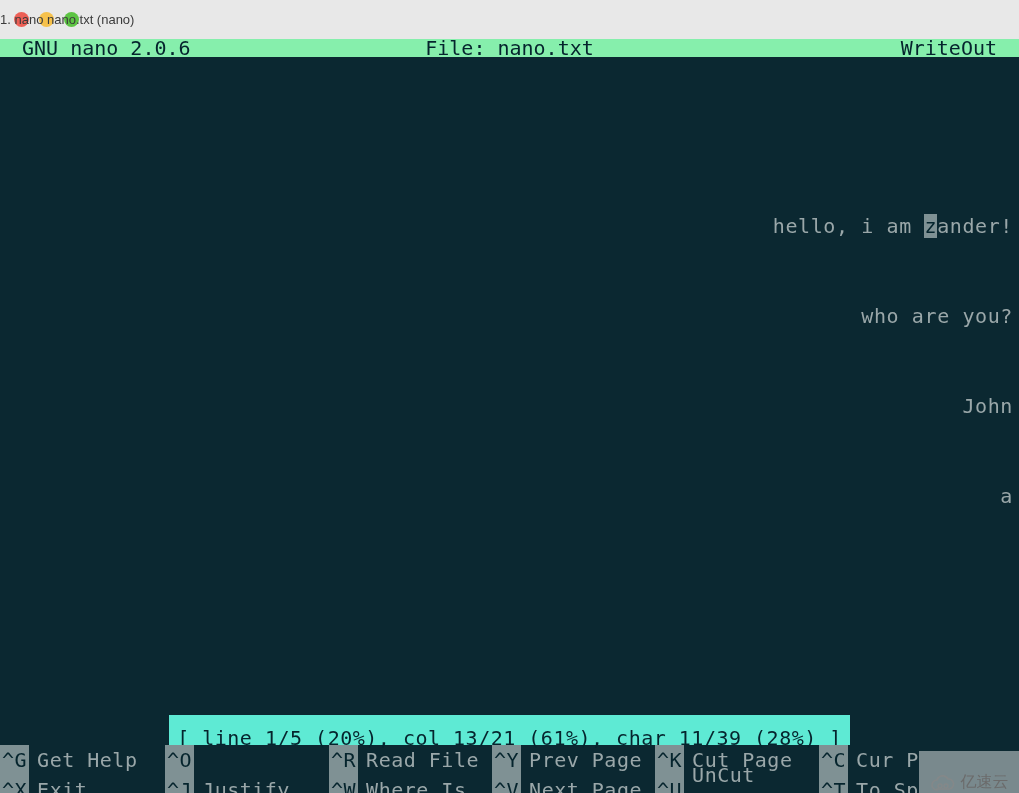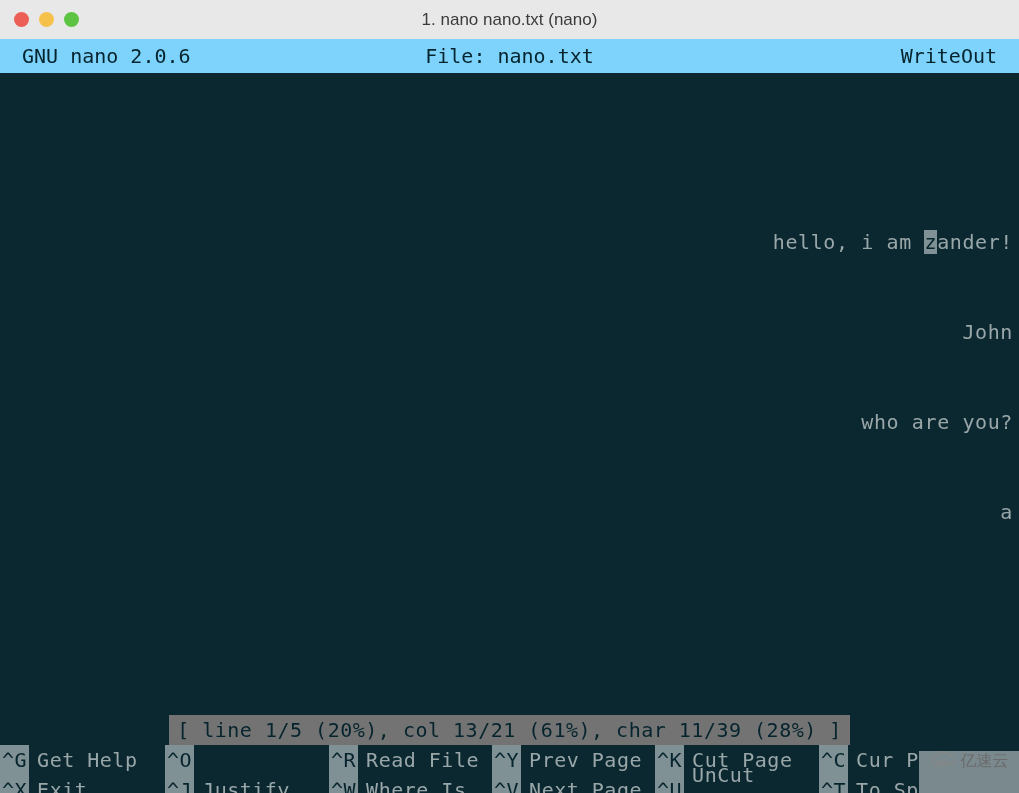--- a/index.html
+++ b/index.html
@@ -32,41 +32,41 @@
       height: 15px;
       border-radius: 50%;
     }
     .traffic-light.red { background: #ec5f56; }
     .traffic-light.yellow { background: #f6c14b; }
     .traffic-light.green { background: #5dc443; }
     .window-title {
       position: absolute;
       left: 0;
       right: 0;
-      text-align: center;
+      text-align: left;
       font-family: -apple-system, "Helvetica Neue", sans-serif;
-      font-size: 17px;
+      font-size: 13px;
       color: #3b3b3b;
       pointer-events: none;
     }
     .terminal {
       position: absolute;
       top: 39px;
       left: 0;
       right: 0;
       bottom: 0;
       background: #0b2831;
       color: #9aa7a9;
       font-size: 20px;
       line-height: 30px;
       overflow: hidden;
     }
     .nano-header {
-      height: 34px;
-      background: #7dd3fc;
+      height: 18px;
+      background: #86efac;
       color: #05242d;
       display: flex;
       align-items: center;
       padding: 0 6px;
       position: relative;
     }
     .nano-header-left {
       position: absolute;
       left: 22px;
     }
@@ -94,23 +94,23 @@
     }
     .status-line-wrap {
       position: absolute;
       bottom: 48px;
       left: 0;
       right: 0;
       display: flex;
       justify-content: center;
     }
     .status-line {
-      background: #737373;
-      color: #05242d;
-      padding: 0 8px;
+      background: #5eead4;
+      color: #05242d;
+      padding: 8px 8px;
       letter-spacing: 0.5px;
       height: 30px;
       line-height: 30px;
     }
     .shortcut-bar {
       position: absolute;
       bottom: -12px;
       left: 0;
       right: 0;
     }
@@ -145,21 +145,21 @@
     .c4 { width: 164px; }
     .c5 { width: 200px; }
     .watermark {
       position: absolute;
       right: 0;
       bottom: 0;
       width: 100px;
       height: 42px;
       background: rgba(255,255,255,0.45);
       display: flex;
-      align-items: flex-start;
+      align-items: flex-end;
       justify-content: center;
       gap: 5px;
       font-family: sans-serif;
       color: #555;
     }
     .watermark svg { opacity: 0.75; }
     .wm-text { font-size: 16px; color: #6b6b6b; }
   </style>
 </head>
 <body>
@@ -176,22 +176,22 @@
 <div class="terminal">
   <div class="nano-header">
     <span class="nano-header-left">GNU nano 2.0.6</span>
     <span class="nano-header-center">File: nano.txt</span>
     <span class="nano-header-right">WriteOut</span>
   </div>
 
   <div class="editor-area">
     <div class="editor-line"></div>
     <div class="editor-line"><span>hello, i am </span><span class="cursor-char">z</span><span>ander!</span></div>
+    <div class="editor-line"><span>who are you?</span></div>
     <div class="editor-line"><span>John</span></div>
-    <div class="editor-line"><span>who are you?</span></div>
     <div class="editor-line"><span>a</span></div>
   </div>
 
   <div class="status-line-wrap">
     <div class="status-line">[ line 1/5 (20%), col 13/21 (61%), char 11/39 (28%) ]</div>
   </div>
 
   <div class="shortcut-bar">
     <div class="shortcut-row">
       <div class="shortcut-cell c0">

